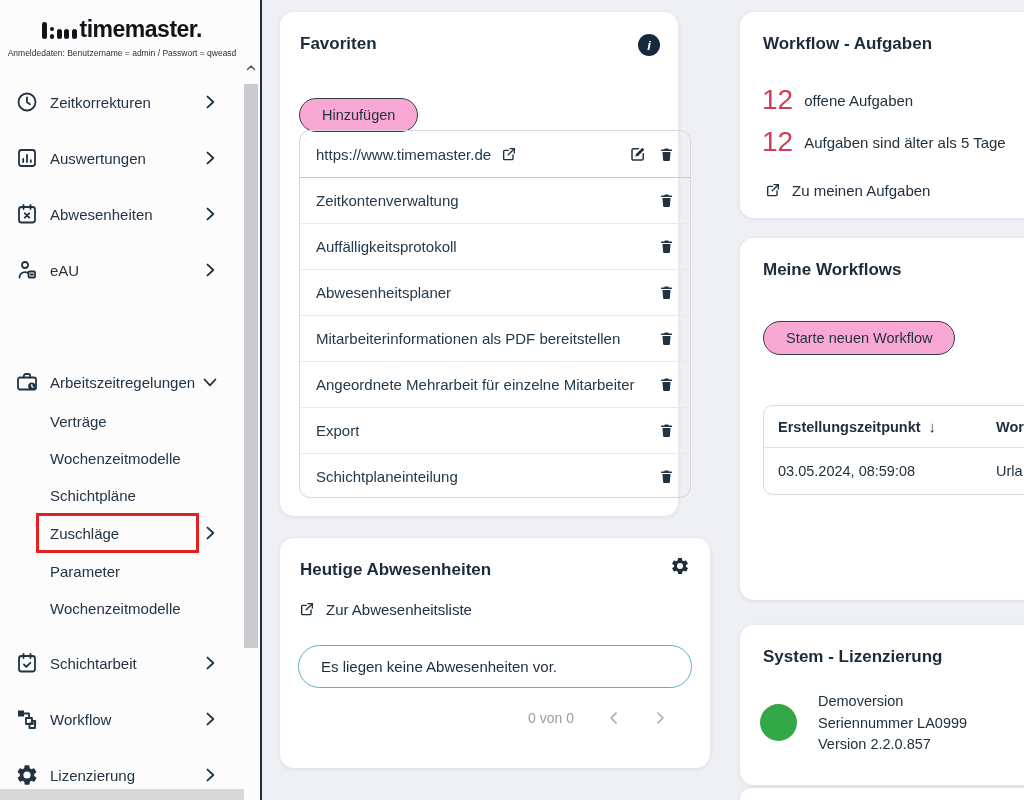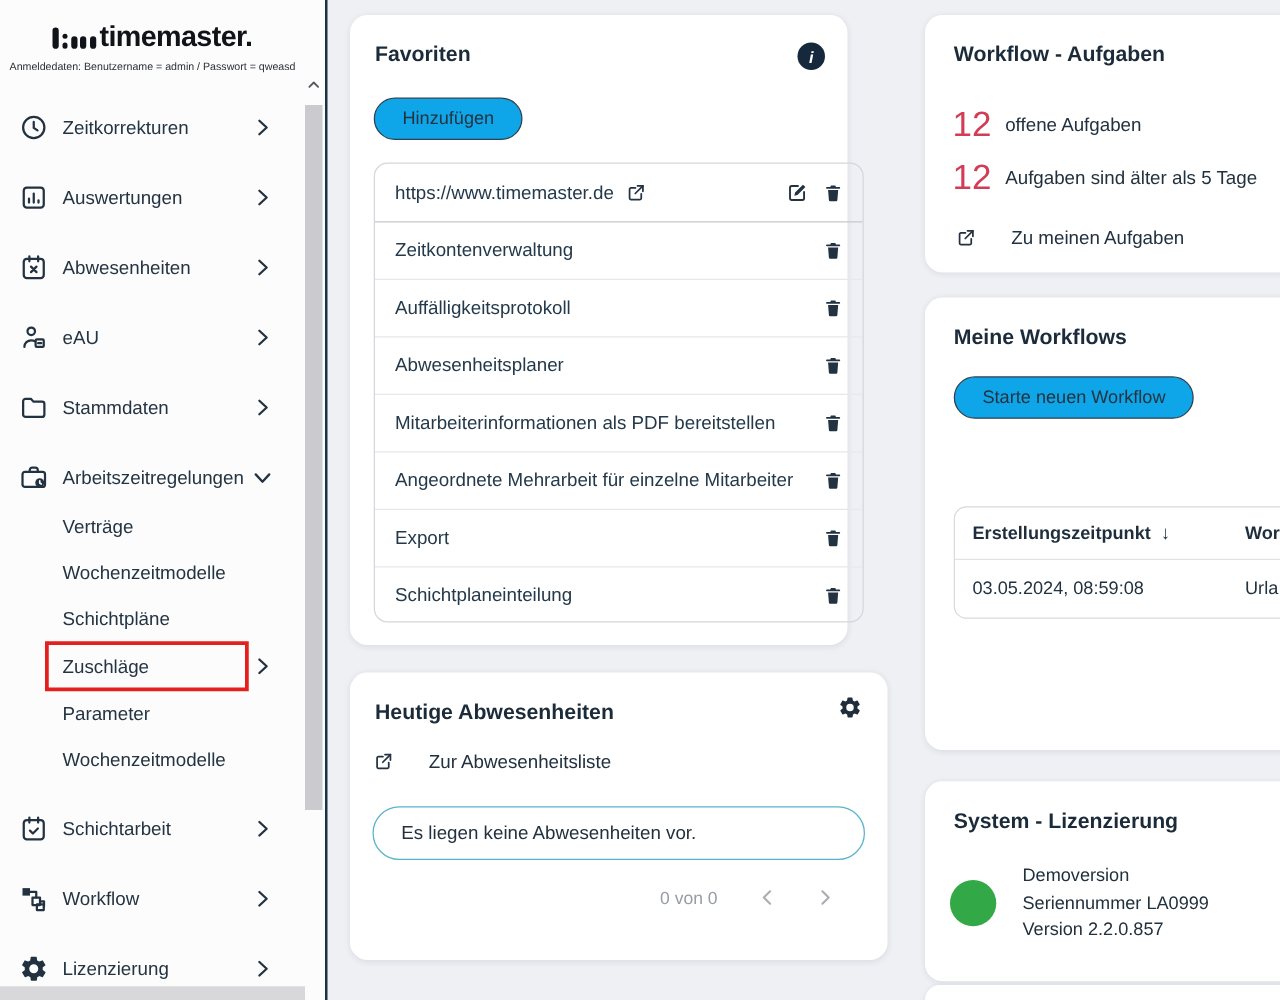--- a/index.html
+++ b/index.html
@@ -41,36 +41,36 @@
   
   .card { position:absolute; background:#fff; border-radius:14px; box-shadow:0 1px 5px rgba(20,30,50,0.09); }
   .card-title { position:absolute; left:20px; top:22px; font-size:17px; font-weight:700; color:#1c2b3a; white-space:nowrap; }
 
   
   .card-fav { left:280px; top:12px; width:398px; height:504px; }
   .info-ic { position:absolute; right:18px; top:22px; width:22px; height:22px; border-radius:50%;
     background:#16283c; color:#fff; font-size:13px; font-weight:700; font-style:italic;
     display:flex; align-items:center; justify-content:center; cursor:pointer; }
   .pill-btn { position:absolute; height:34px; border:1.5px solid #31404e; border-radius:17px;
-    background:#0ea5e9; display:flex; align-items:center; padding:0 22px; font-size:14.5px;
-    color:#24333f; cursor:pointer; white-space:nowrap; }
+    background:#f9a8d4; display:flex; align-items:center; padding:0 22px; font-size:14.5px;
+    color:#24333f; cursor:pointer; white-space:nowrap;margin-top:20px; }
   .btn-add { left:19px; top:66px; }
   .fav-list { position:absolute; left:19px; top:118px; width:392px; height:368px;
     border:1px solid #d6d6dc; border-radius:11px; overflow:hidden; }
   .fav-row { height:46px; display:flex; align-items:center; padding:0 14px 0 16px; gap:8px; }
   .fav-row + .fav-row { border-top:1px solid #e7e7ec; }
   .fav-row:nth-child(2) { border-top-color:#c7c7cd;align-items:center; }
   .fav-label { font-size:15px; color:#24394a; white-space:nowrap; overflow:hidden; }
   .fav-spacer { flex:1; }
   .icon-btn { width:20px; height:20px; display:flex; align-items:center; justify-content:center; cursor:pointer; flex:none; }
 
   
   .card-today { left:280px; top:538px; width:430px; height:230px; }
   .gear-ic { position:absolute; right:20px; top:18px; width:20px; height:20px; cursor:pointer; }
-  .link-row { position:absolute; display:flex; align-items:center; gap:26px; font-size:15px;
+  .link-row { position:absolute; display:flex; align-items:center; gap:9px; font-size:15px;
     color:#21313f; cursor:pointer; white-space:nowrap; }
   .today-link { left:17px; top:61px; }
   .empty-pill { position:absolute; left:18px; top:107px; width:394px; height:43px;
     border:1.5px solid #59b4c9; border-radius:22px; display:flex; align-items:center;
     padding:0 22px; font-size:15px; color:#22313e; }
   .pager-count { position:absolute; right:136px; top:172px; font-size:14px; color:#979da5; }
   .pager-prev { position:absolute; right:86px; top:170px; width:20px; height:20px; cursor:pointer; }
   .pager-next { position:absolute; right:40px; top:170px; width:20px; height:20px; cursor:pointer; }
   .pager-prev svg, .pager-next svg { stroke:#a9adb4; fill:none; stroke-width:2; stroke-linecap:round; stroke-linejoin:round; }
 
@@ -178,33 +178,20 @@
         </svg>
     </span>
     <span class="slabel">eAU</span>
     <span class="schev">
       <svg width="20" height="20" viewBox="0 0 24 24" class="stroke-ic" style="stroke-width:2.2">
           <polyline points="9 5.5 16 12 9 18.5"></polyline>
         </svg>
     </span>
   </div>
 
-  <div class="srow" style="top:308px">
-    <span class="sicon">
-      <svg width="24" height="24" viewBox="0 0 24 24" class="stroke-ic">
-          <path d="M3.5 7a2 2 0 0 1 2-2h4.2l2 2.3h7a1.8 1.8 0 0 1 1.8 1.8v8.4a2 2 0 0 1-2 2h-13a2 2 0 0 1-2-2V7z"></path>
-        </svg>
-    </span>
-    <span class="slabel">Stammdaten</span>
-    <span class="schev">
-      <svg width="20" height="20" viewBox="0 0 24 24" class="stroke-ic" style="stroke-width:2.2">
-          <polyline points="9 5.5 16 12 9 18.5"></polyline>
-        </svg>
-    </span>
-  </div>
 
   <div class="srow" style="top:364px">
     <span class="sicon">
       <svg width="24" height="24" viewBox="0 0 24 24" class="stroke-ic">
           <rect x="3" y="7.5" width="18" height="12" rx="2"></rect>
           <path d="M8.8 7.5V6a2 2 0 0 1 2-2h2.4a2 2 0 0 1 2 2v1.5"></path>
           <circle cx="16.8" cy="16.2" r="3.6" fill="#233241" stroke="none"></circle>
           <path d="M16.8 14.6v1.8l1.2.8" stroke="#fcfcfd" stroke-width="1.3"></path>
         </svg>
     </span>

